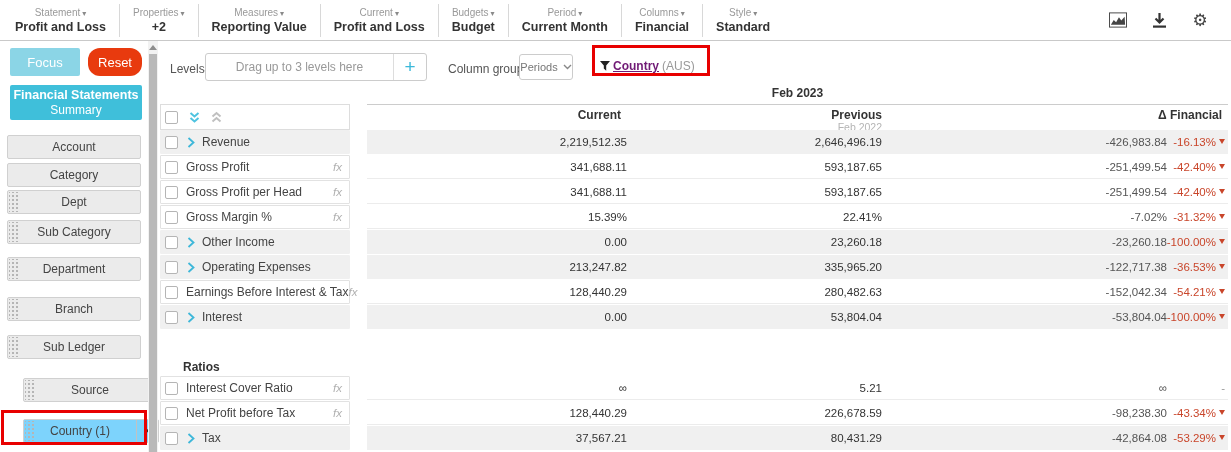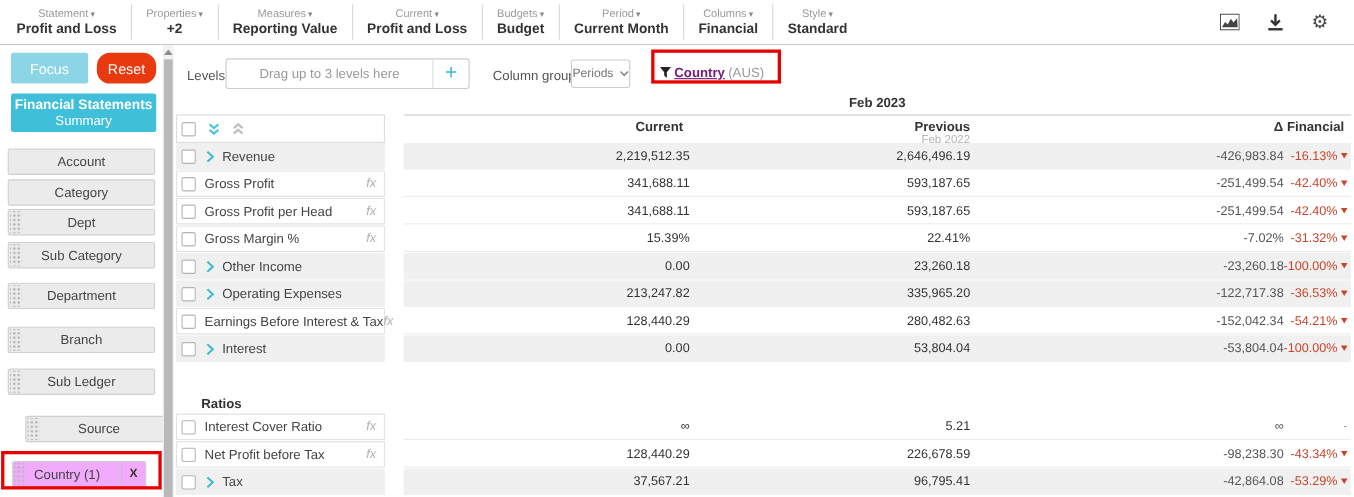--- a/index.html
+++ b/index.html
@@ -27,21 +27,21 @@
   .fs-box { position:absolute; left:10px; top:44px; width:132px; height:35px; background:#3fbfda;
     color:#fff; text-align:center; border-radius:2px; padding-top:3px; cursor:pointer; }
   .fs-title { font-size:12.5px; font-weight:bold; line-height:15px; }
   .fs-sub { font-size:12px; line-height:14px; }
   .lvl-btn { position:absolute; left:7px; width:134px; height:24px; background:#ebebeb;
     border:1px solid #d0d0d0; border-radius:2px; font-size:12px; color:#444;
     display:flex; align-items:center; justify-content:center; cursor:pointer; }
   .drag-handle { position:absolute; left:1px; top:1px; bottom:1px; width:11px;
     background-image:radial-gradient(#b5b5b5 1px, transparent 1.2px); background-size:4px 4px;
     background-position:2px 2px; cursor:grab; }
-  .country-btn { position:absolute; left:11px; top:378px; width:122px; height:24px; background:#f0abfc;
+  .country-btn { position:absolute; left:23px; top:378px; width:136px; height:24px; background:#7dd3fc;
     border:1px solid #d0d0d0; border-radius:2px; font-size:12px; color:#444;
     display:flex; align-items:center; cursor:pointer; }
   .country-label { flex:1; text-align:center; }
   .country-x { width:22px; align-self:stretch; border-left:1px solid #c2c2c2; display:flex;
     align-items:center; justify-content:center; font-size:11px; font-weight:bold; color:#333; cursor:pointer; }
   .annotation { position:absolute; border:3px solid #e80000; pointer-events:none; z-index:50; }
   .anno-country { left:1px; top:369px; width:146px; height:35px; }
 
   
   .vscroll { position:absolute; left:148px; top:41px; width:10px; bottom:0; background:#f2f2f2; }
@@ -450,21 +450,21 @@
           <span class="checkbox"></span>
           <span class="row-chevron">
             <svg width="8" height="11" viewBox="0 0 8 11">
               <path d="M1.5 1 L6.5 5.5 L1.5 10" stroke="#3db7d9" stroke-width="1.8" fill="none"></path>
             </svg>
           </span>
           <span class="row-label">Tax</span>
         </div>
         <div class="data-band">
           <span class="dc dc1">37,567.21</span>
-          <span class="dc dc2">96,795.41</span>
+          <span class="dc dc2">80,431.29</span>
           <span class="dc dc3">-42,864.08</span>
           <span class="dc dc4">
             <span>-53.29%</span>
             <span class="tri-down"></span>
           </span>
         </div>
       </div>
     </div>
 </div>
 

